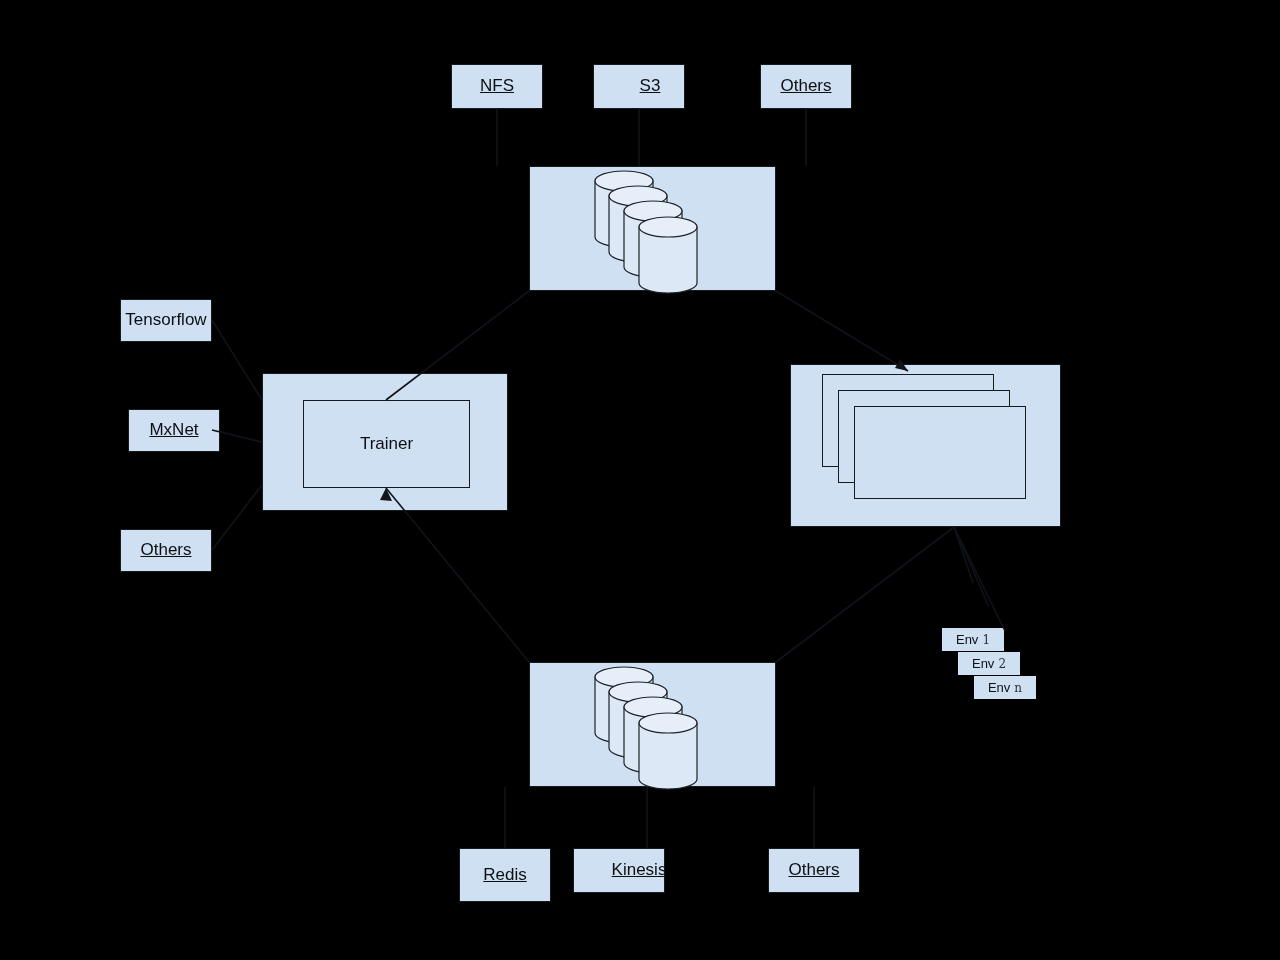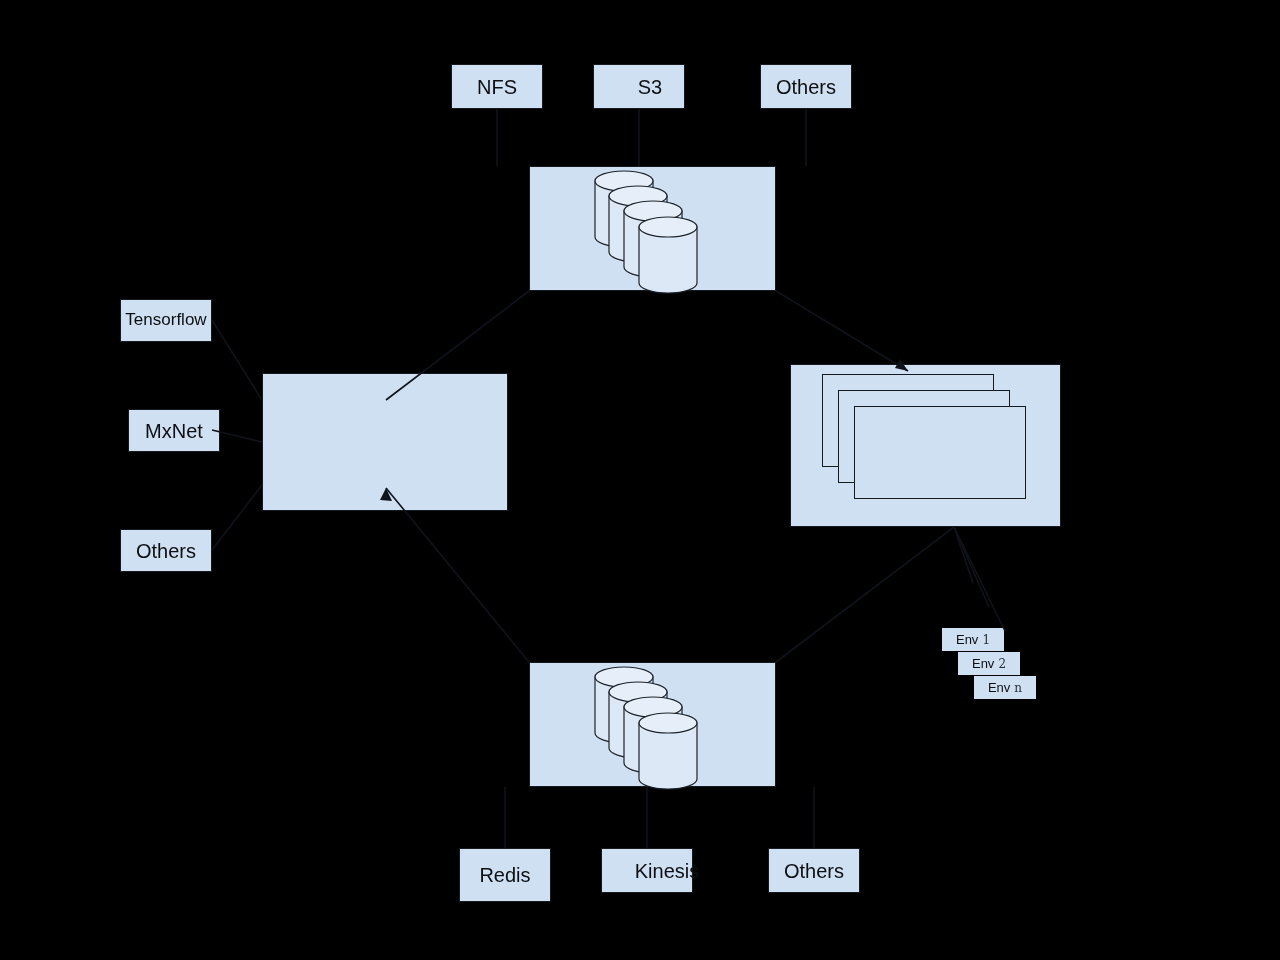--- a/index.html
+++ b/index.html
@@ -22,21 +22,21 @@
     background: #cfe0f3;
     border: 1px solid #16191d;
     display: flex;
     align-items: center;
     justify-content: center;
     color: #0d0f12;
     line-height: 1.1;
     text-align: center;
     white-space: nowrap;
   }
-  .plain-box { font-size: 20px; }
+  .plain-box { font-size: 17px; text-decoration: underline; }
   .small-box { font-size: 17px; }
   .panel {
     position: absolute;
     box-sizing: border-box;
     background: #cfe0f3;
     border: 1px solid #16191d;
   }
   .inner-box {
     position: absolute;
     box-sizing: border-box;
@@ -121,20 +121,23 @@
     <span>Tensorflow</span>
   </div>
   <div class="node plain-box" style="left:128px; top:409px; width:92px; height:43px;">
     <span>MxNet</span>
   </div>
   <div class="node plain-box" style="left:120px; top:529px; width:92px; height:43px;">
     <span>Others</span>
   </div>
 
   <div class="panel" style="left:262px; top:373px; width:246px; height:138px;"></div>
+  <div class="inner-box" style="left:303px; top:400px; width:167px; height:88px;">
+    <span>Trainer</span>
+  </div>
 
   <div class="panel" style="left:790px; top:364px; width:271px; height:163px;"></div>
   <div class="stack-card" style="left:822px; top:374px; width:172px; height:93px;"></div>
   <div class="stack-card" style="left:838px; top:390px; width:172px; height:93px;"></div>
   <div class="stack-card" style="left:854px; top:406px; width:172px; height:93px;"></div>
 
   <div class="env-box" style="left:942px; top:583px; width:62px; height:23px;">
     <span class="env-word">Env</span>
     <span class="env-idx">1</span>
   </div>
@@ -145,21 +148,21 @@
   <div class="env-box" style="left:974px; top:631px; width:62px; height:23px;">
     <span class="env-word">Env</span>
     <span class="env-idx">n</span>
   </div>
 
   <div class="panel" style="left:529px; top:662px; width:247px; height:125px;"></div>
 
   <div class="node plain-box" style="left:459px; top:848px; width:92px; height:54px;">
     <span>Redis</span>
   </div>
-  <div class="node plain-box" style="left:601px; top:848px; width:92px; height:45px;padding-left:40px;">
+  <div class="node plain-box" style="left:573px; top:848px; width:92px; height:45px;padding-left:40px;">
     <span>Kinesis</span>
   </div>
   <div class="node plain-box" style="left:768px; top:848px; width:92px; height:45px;">
     <span>Others</span>
   </div>
 
   <svg class="overlay" viewBox="0 0 1280 960">
 
     <g>
 

